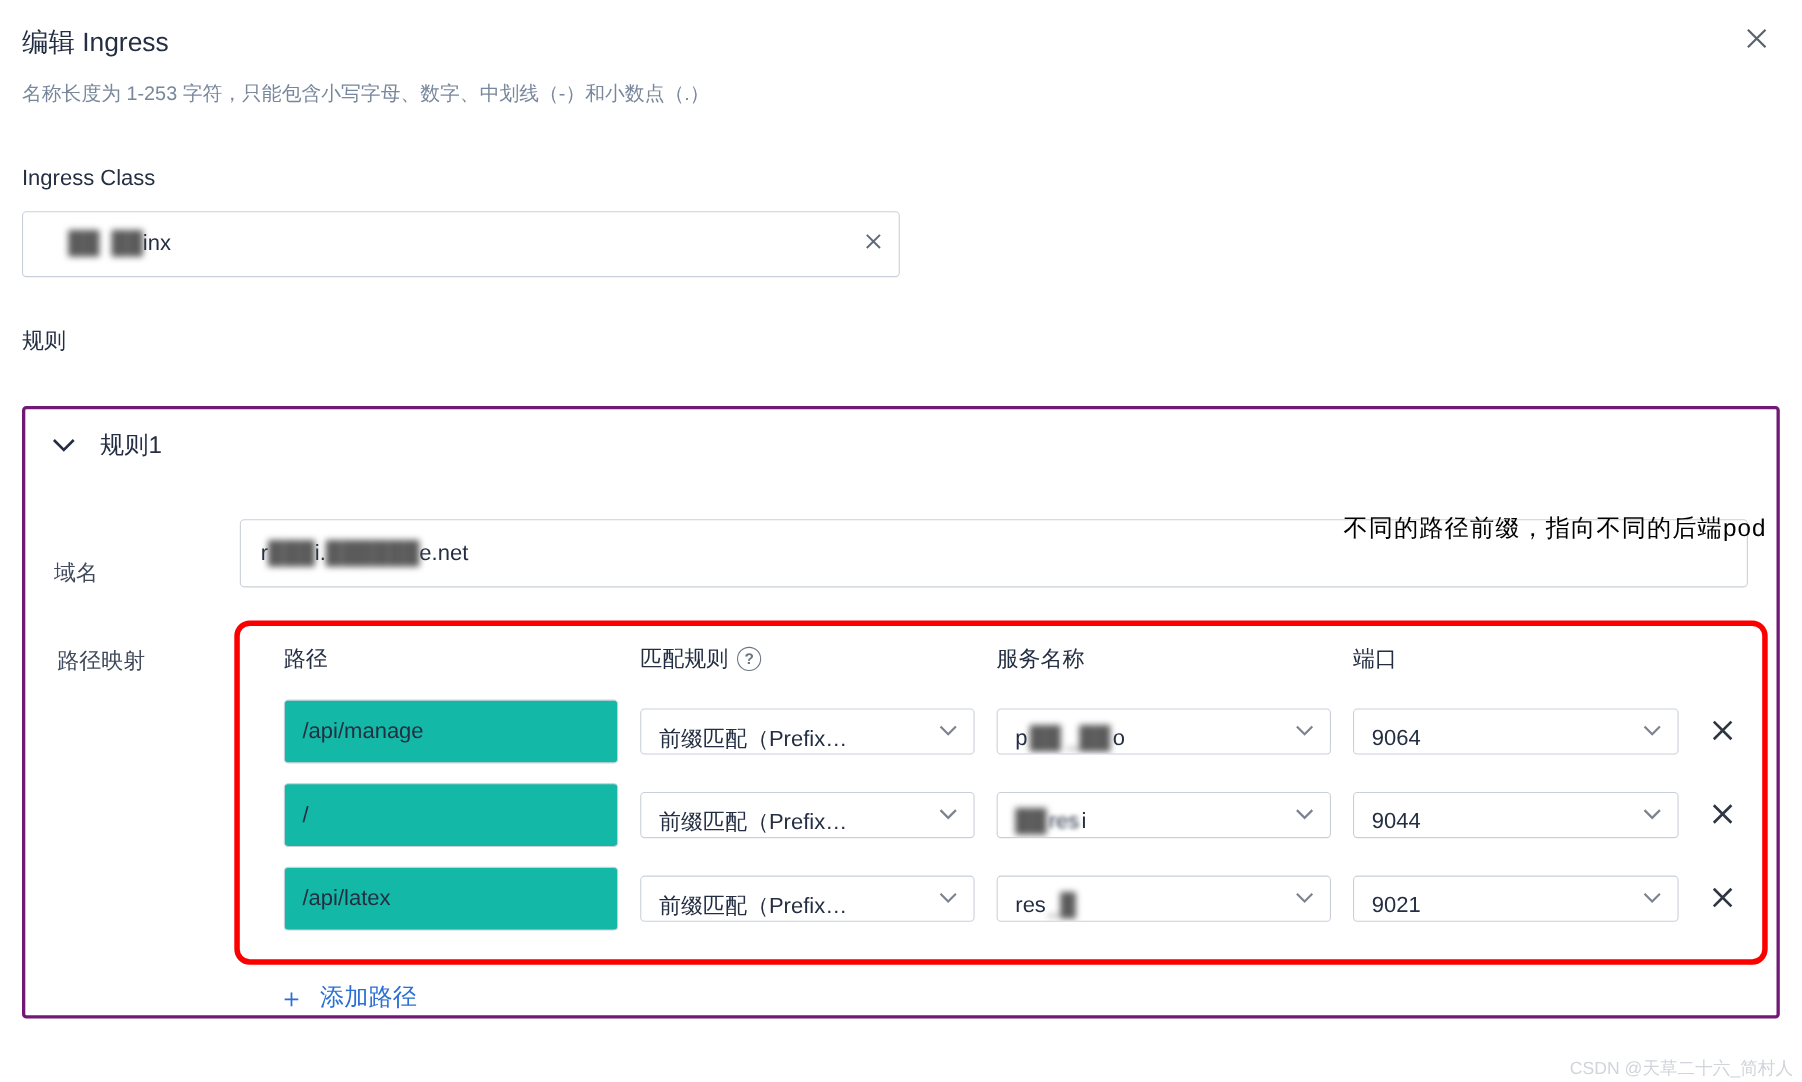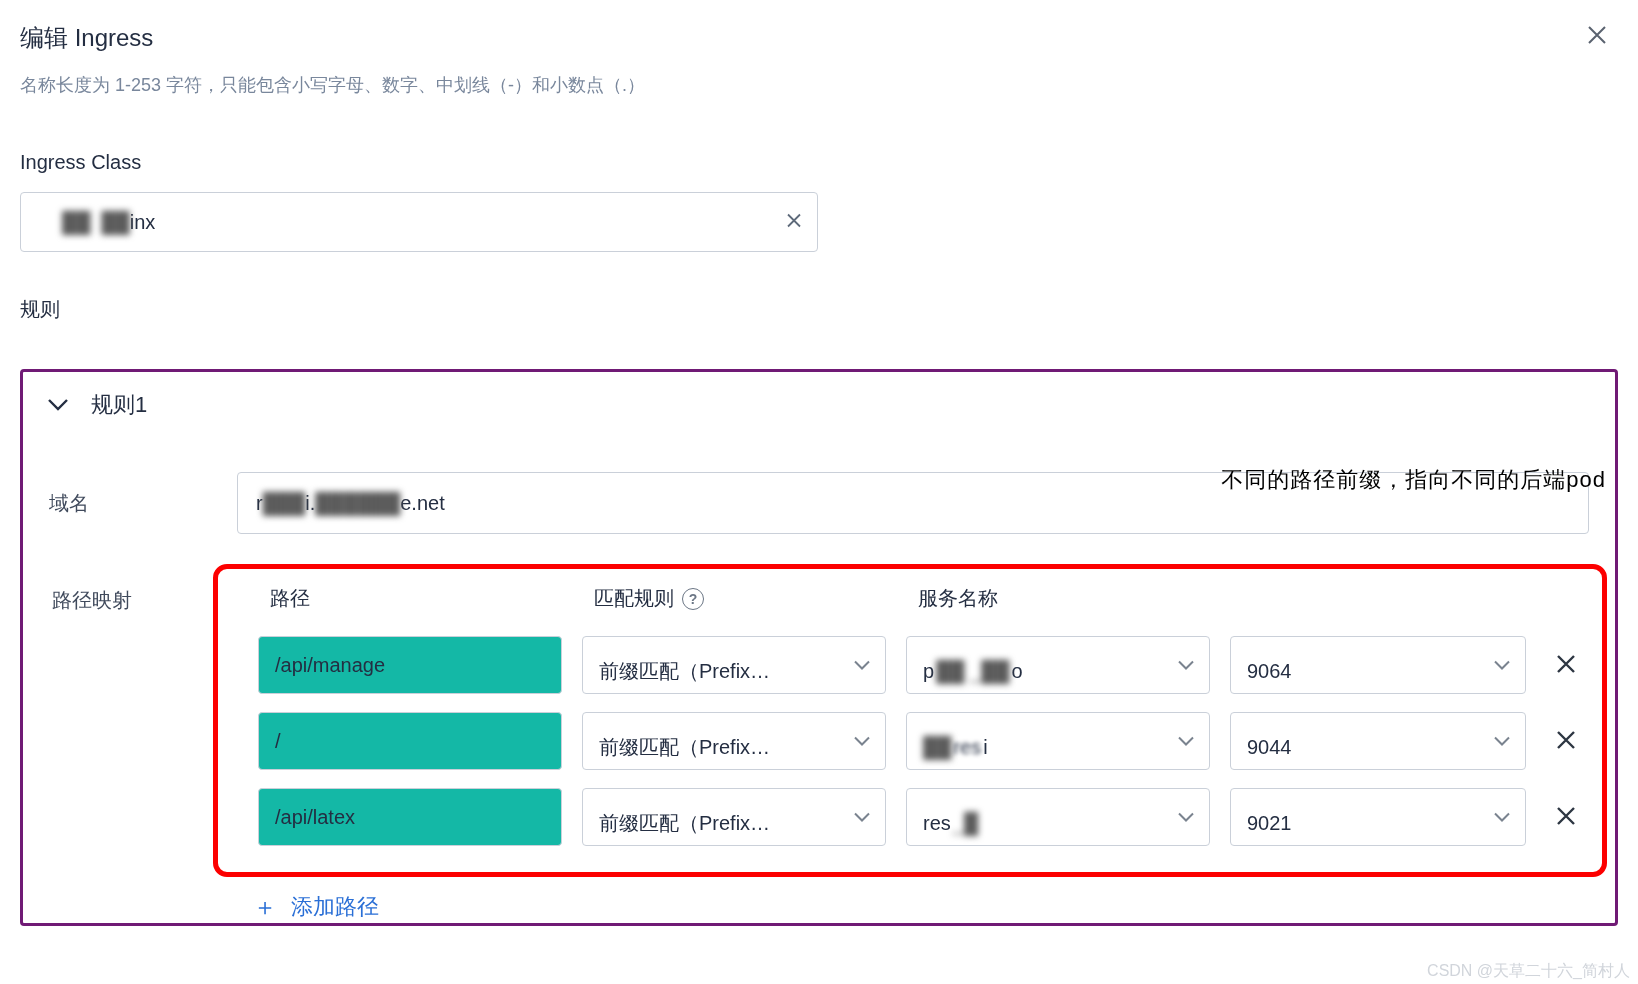--- a/index.html
+++ b/index.html
@@ -99,22 +99,22 @@
     .chevron-down-icon svg { display:block; }
     .rule-title {
       font-size: 22px;
       color: #242e42;
     }
     .rule-body {
       padding: 16px 26px 0 26px;
     }
     .row {
       display: flex;
-      align-items: center;
-      gap: 40px;
+      align-items: flex-end;
+      gap: 21px;
       margin-bottom: 30px;
     }
     .row-label {
       width: 148px;
       font-size: 20px;
       color: #404a5c;
       flex-shrink: 0;
     }
     .domain-input {
       flex: 1;
@@ -151,21 +151,20 @@
       gap: 20px;
       margin-bottom: 24px;
       align-items: center;
     }
     .col-head {
       font-size: 20px;
       color: #242e42;
       display: flex;
       align-items: center;
       gap: 8px;
-      margin-left: 12px;
     }
     .help-icon {
       display: inline-flex;
       width: 22px;
       height: 22px;
       border: 1.8px solid #6b7685;
       border-radius: 50%;
       align-items: center;
       justify-content: center;
       font-size: 14px;
@@ -183,21 +182,21 @@
       height: 58px;
       border: 1px solid #cad0d9;
       border-radius: 4px;
       padding: 0 16px;
       font-size: 20px;
       display: flex;
       align-items: center;
       background: #14b8a6;
     }
     .cell-select {
-      height: 58px;
+      height: 42px;
       border: 1px solid #cad0d9;
       border-radius: 4px;
       padding: 12px 44px 0 16px;
       font-size: 20px;
       display: flex;
       align-items: center;
       background: #fff;
       position: relative;
       overflow: hidden;
       white-space: nowrap;
@@ -311,20 +310,21 @@
       <div class="highlight-box">
         <div class="mapping-label-outside">路径映射</div>
 
         <div class="path-header">
           <div class="col-head">路径</div>
           <div class="col-head">
             <span>匹配规则</span>
             <span class="help-icon">?</span>
           </div>
           <div class="col-head">服务名称</div>
+          <div class="col-head">端口</div>
           <div></div>
         </div>
 
         <div class="path-row">
           <div class="cell-input">
               <span>/api/manage</span>
             </div>
           <div class="cell-select">
             <span class="sel-txt">前缀匹配（Prefix…</span>
             <span class="chev"><svg width="18" height="12" viewBox="0 0 18 12">

